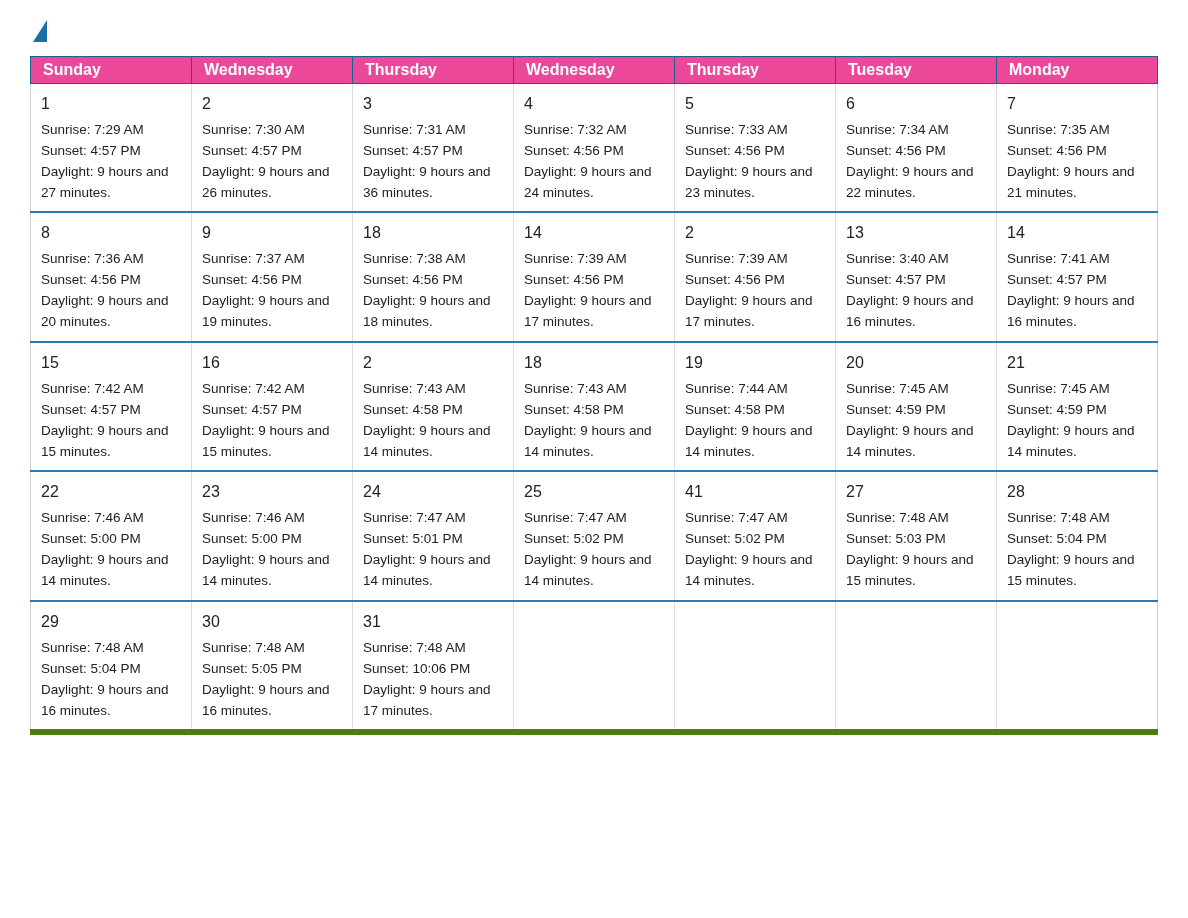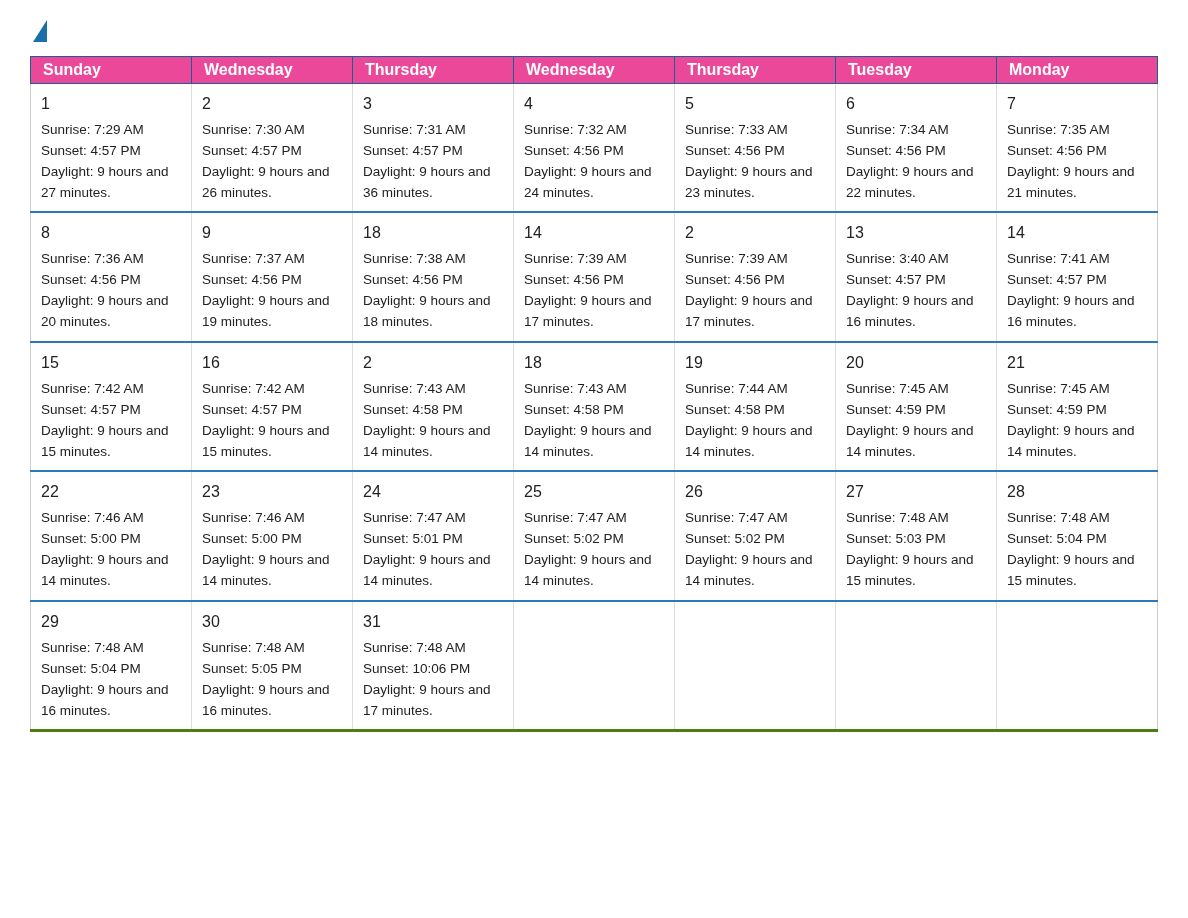--- a/index.html
+++ b/index.html
@@ -105,21 +105,21 @@
     .day-number {
       font-size: 16px;
       font-weight: normal;
       display: block;
       margin-bottom: 3px;
     }
     .empty-cell {
       background: #fff;
     }
     .last-row td {
-      border-bottom: 3px solid #4d7c0f;
+      border-bottom: 6px solid #4d7c0f;
     }
   </style>
 </head>
 <body>
 
 <div class="header">
   <div class="logo">
     <div class="logo-top">
       <span class="logo-general"></span>
       <span class="logo-triangle"></span>
@@ -297,21 +297,21 @@
         <span>Sunset: 5:01 PM</span><br>
         <span>Daylight: 9 hours and 14 minutes.</span>
       </td>
         <td>
         <span class="day-number">25</span>
         <span>Sunrise: 7:47 AM</span><br>
         <span>Sunset: 5:02 PM</span><br>
         <span>Daylight: 9 hours and 14 minutes.</span>
       </td>
         <td>
-        <span class="day-number">26</span>
+        <span class="day-number">41</span>
         <span>Sunrise: 7:47 AM</span><br>
         <span>Sunset: 5:02 PM</span><br>
         <span>Daylight: 9 hours and 14 minutes.</span>
       </td>
         <td>
         <span class="day-number">27</span>
         <span>Sunrise: 7:48 AM</span><br>
         <span>Sunset: 5:03 PM</span><br>
         <span>Daylight: 9 hours and 15 minutes.</span>
       </td>

